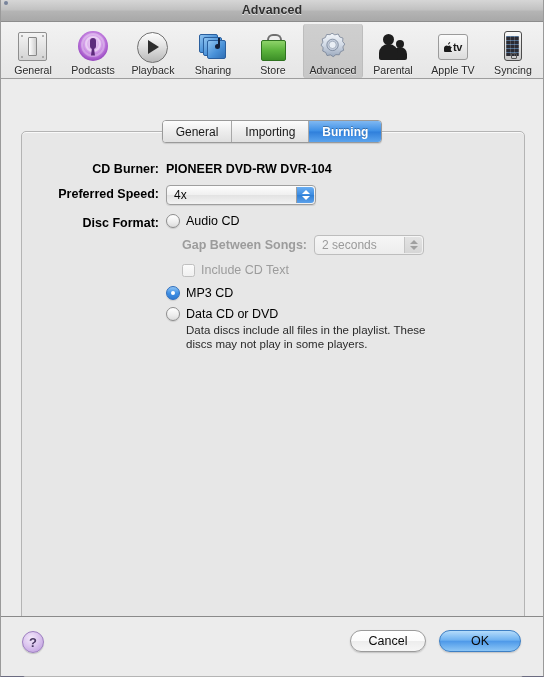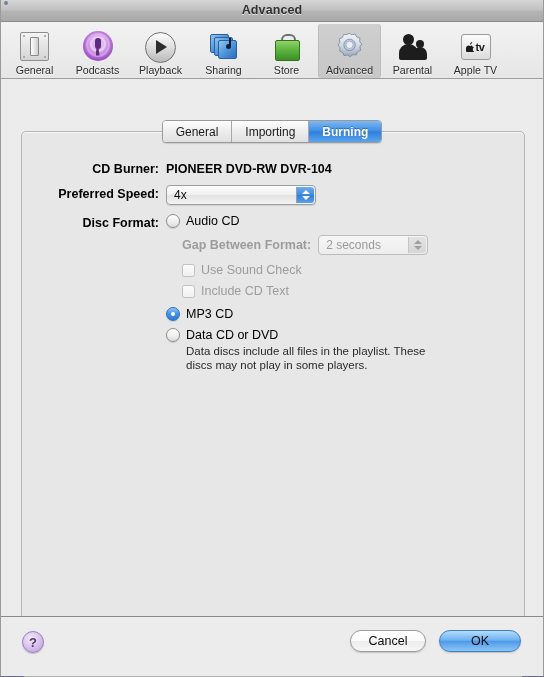--- a/index.html
+++ b/index.html
@@ -581,20 +581,29 @@
           <svg width="8" height="10" viewBox="0 0 8 10" style="margin-right:1px">
             <path fill="#1a1a1a" d="M5.6 1.5c.4-.5.7-1.1.6-1.5-.6 0-1.2.4-1.6.9-.4.4-.7 1.1-.6 1.5.6.1 1.2-.3 1.6-.9z"></path>
             <path fill="#1a1a1a" d="M6.2 3.4c-.9-.1-1.6.5-2 .5s-1-.5-1.7-.5C1.6 3.4.7 4.1.2 5.2c-.9 1.7-.2 4.2.7 5.5.4.6.9 1.3 1.6 1.3.6 0 .9-.4 1.7-.4s1 .4 1.7.4 1.1-.6 1.5-1.2c.5-.7.7-1.4.7-1.4s-1.3-.5-1.3-2c0-1.2 1-1.8 1.1-1.9-.6-.9-1.5-1-1.7-1.1z"></path>
           </svg>
           <span>tv</span>
         </div>
       </div>
       <div class="tb-label">Apple TV</div>
     </div>
 
+    <div class="tb-item">
+      <div class="tb-icon">
+        <div class="ic-phone">
+          <span class="scr"></span>
+            <span class="hm"></span>
+        </div>
+      </div>
+      <div class="tb-label">Syncing</div>
+    </div>
 
   </div>
 
   <div id="content">
 
     <div id="tabbar">
       <div class="tabs">
         <div class="tab">General</div>
         <div class="tab">Importing</div>
         <div class="tab active">Burning</div>
@@ -628,34 +637,30 @@
           <div class="lbl-col">Disc Format:</div>
           <div class="val-col">
 
             <div class="radio-row">
               <span class="radio"></span>
               <span class="radio-label">Audio CD</span>
             </div>
 
             <div class="indent">
               <div class="gap-row">
-                <span class="gl">Gap Between Format:</span>
+                <span class="gl">Gap Between Songs:</span>
                 <span class="popup gap disabled">
                   <span>2 seconds</span>
                   <span class="stepper">
                     <span class="ar up"></span>
                       <span class="ar dn"></span>
                   </span>
                 </span>
               </div>
 
-              <div class="check-row">
-                <span class="checkbox"></span>
-                <span class="sub-label">Use Sound Check</span>
-              </div>
 
               <div class="check-row" style="margin-bottom:9px">
                 <span class="checkbox"></span>
                 <span class="sub-label">Include CD Text</span>
               </div>
             </div>
 
             <div class="radio-row">
               <span class="radio on"></span>
               <span class="radio-label">MP3 CD</span>

